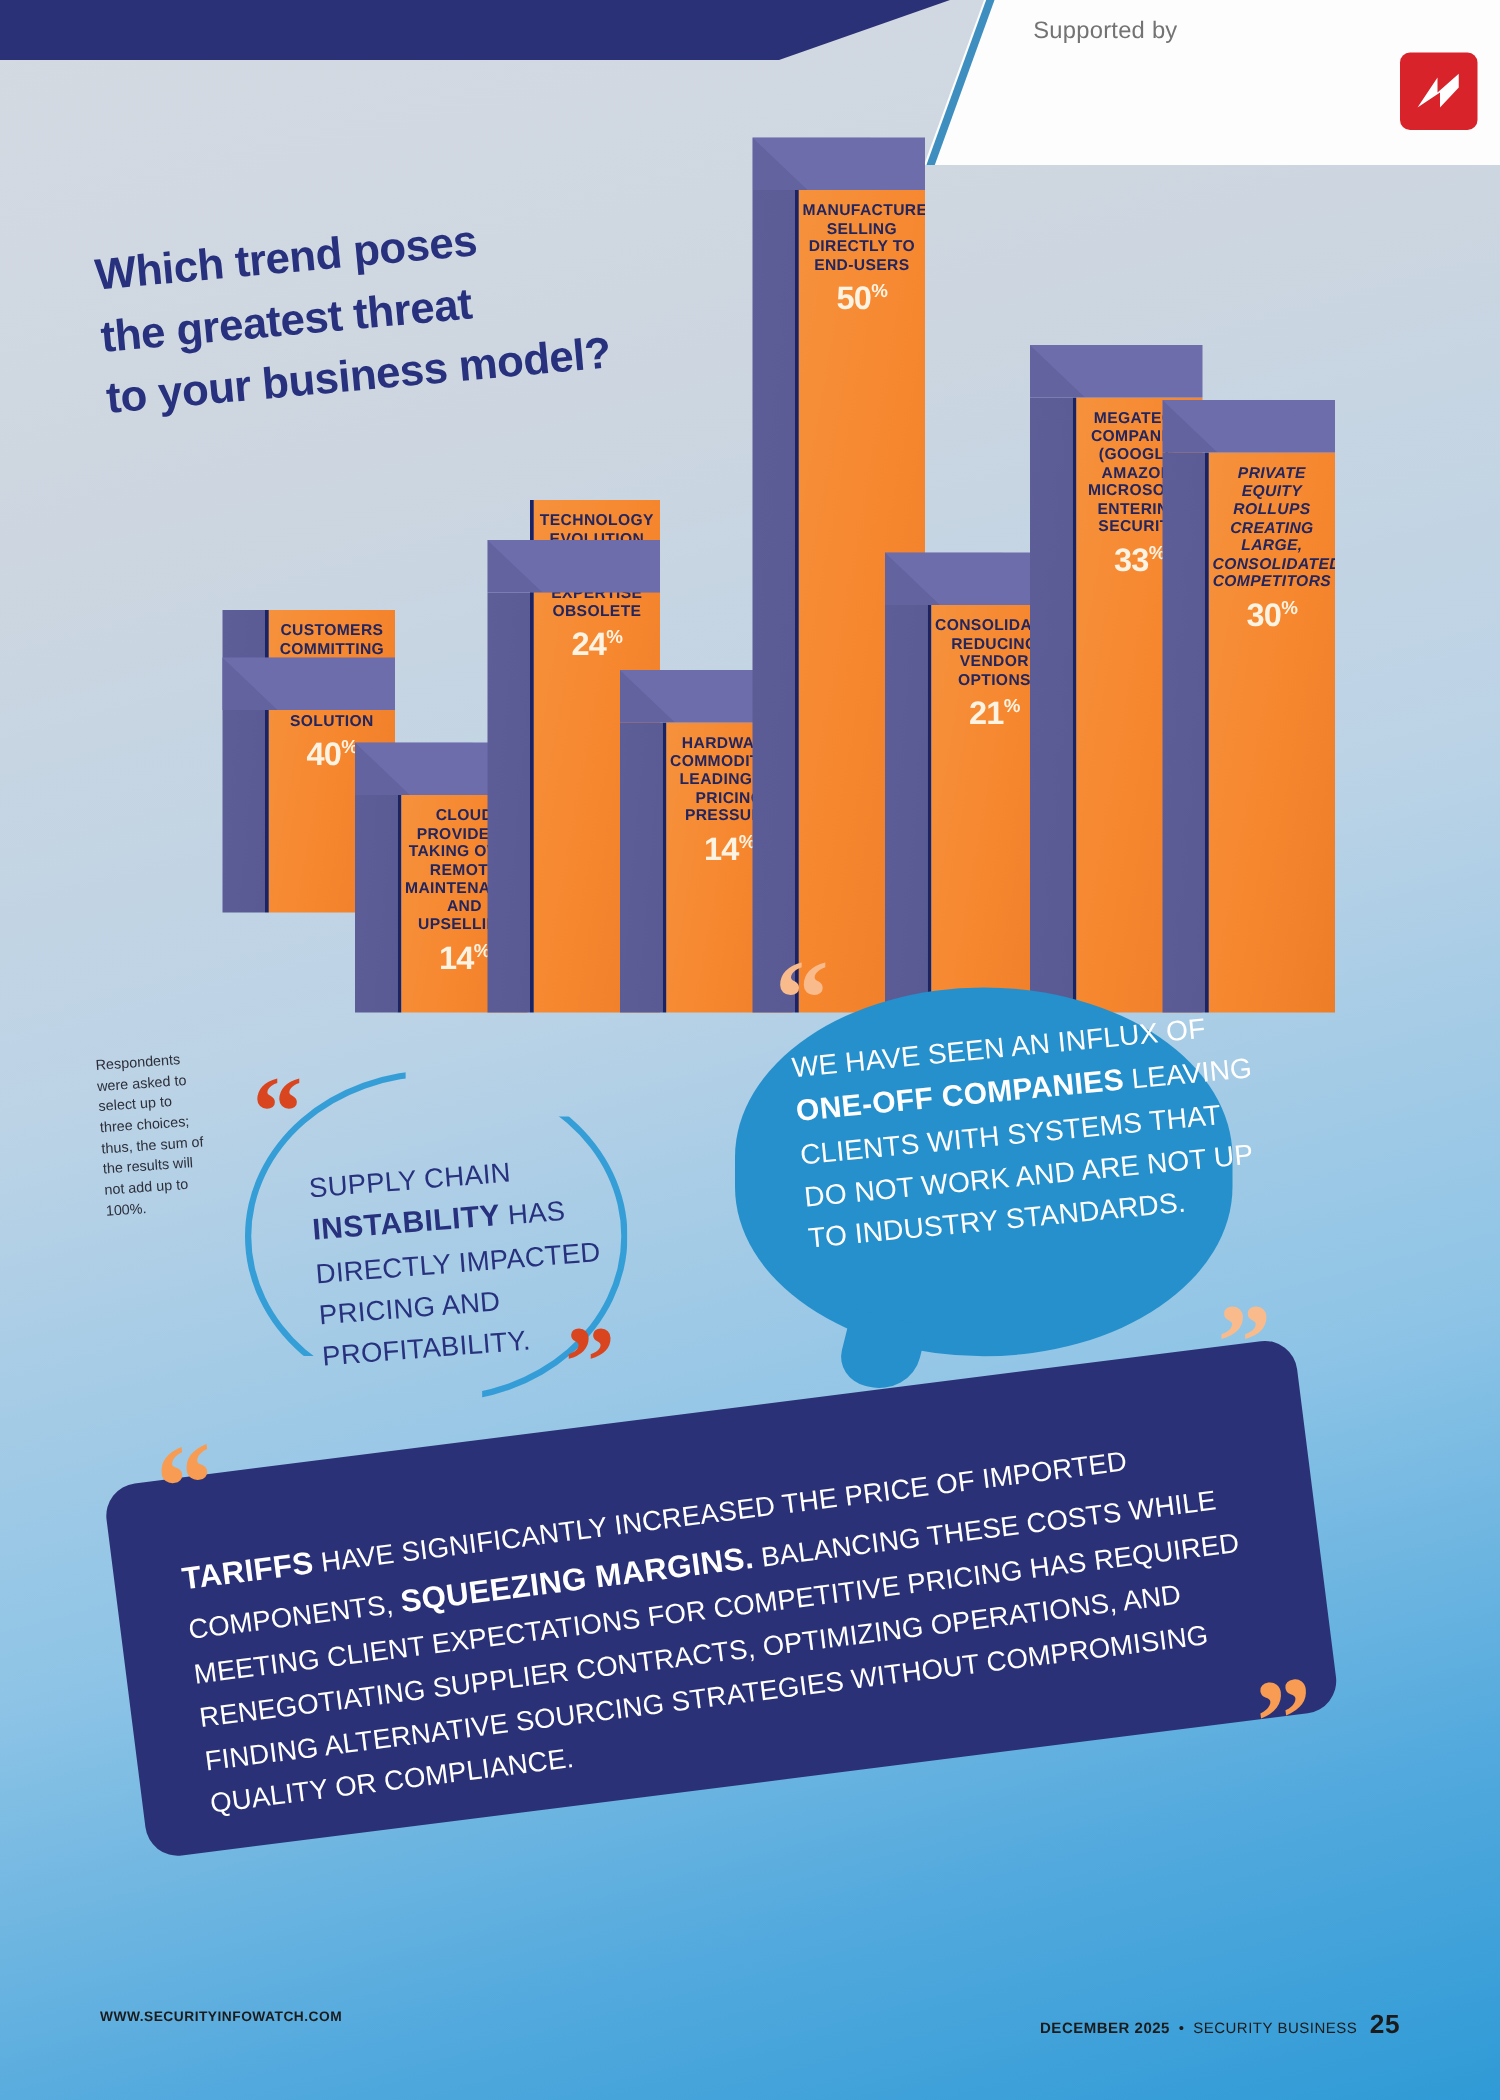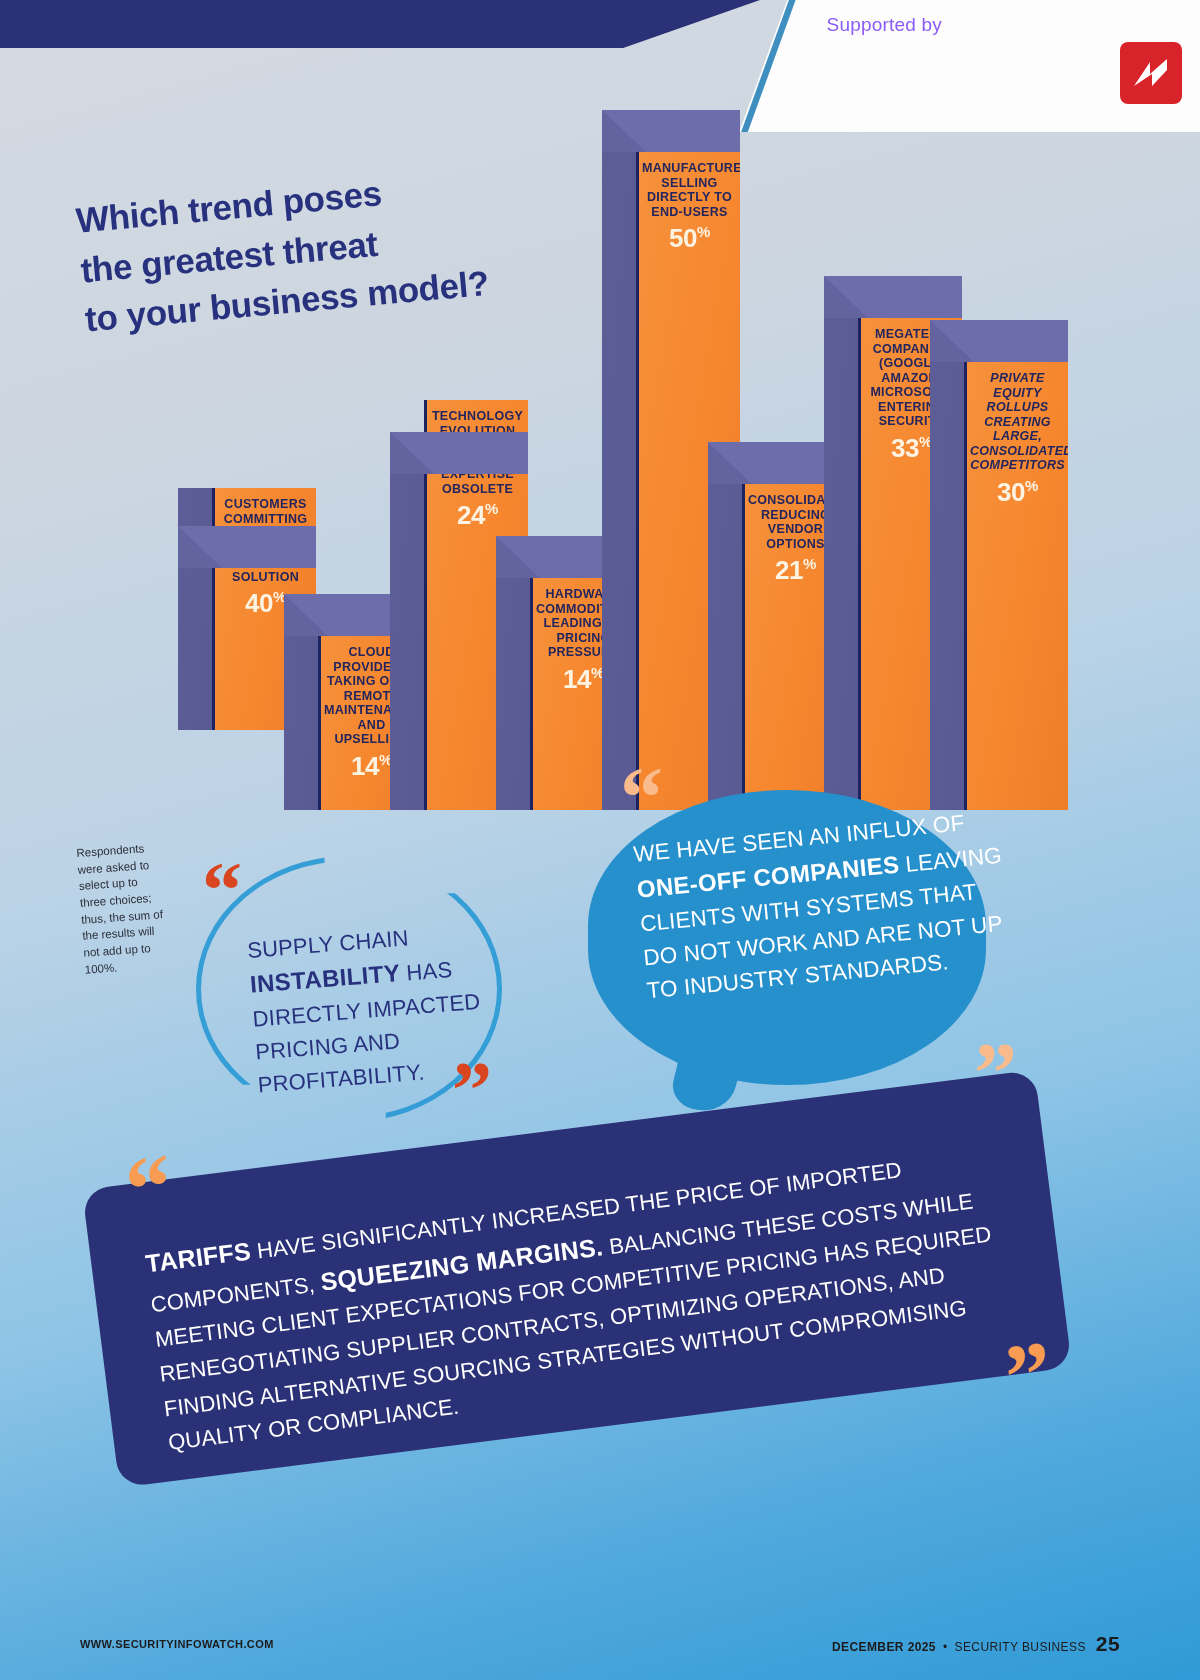--- a/index.html
+++ b/index.html
@@ -11,21 +11,21 @@
   }
 
   
   .hdr-navy{ position:absolute; left:0; top:0; width:760px; height:48px;
     background:#2b3176; clip-path:polygon(0 0,100% 0,82% 100%,0 100%); }
   .hdr-white{ position:absolute; right:0; top:0; width:480px; height:132px;
     background:#fdfdfd; clip-path:polygon(14% 0,100% 0,100% 100%,4% 100%);
     border-left:2px solid #3e8fc0; }
   .hdr-white:after{ content:""; position:absolute; left:0; top:0; width:100%; height:100%;
     clip-path:polygon(14% 0,15.4% 0,5.4% 100%,4% 100%); background:#3e8fc0; }
-  .supported{ position:absolute; right:258px; top:14px; font-size:19px; color:#8b5cf6; letter-spacing:.2px; }
+  .supported{ position:absolute; right:258px; top:14px; font-size:19px; color:#737373; letter-spacing:.2px; }
 
   .napco{ position:absolute; right:18px; top:42px; display:flex; align-items:center; gap:11px; }
   .napco-mark{ width:62px; height:62px; background:#d8232a; border-radius:8px; position:relative; overflow:hidden; }
   .napco-mark svg{ position:absolute; inset:0; }
   .napco-words{ display:flex; flex-direction:column; line-height:1; }
   .napco-name{ font-size:48px; font-weight:bold; letter-spacing:-2px; color:#111; font-family:"Liberation Sans",sans-serif; }
   .napco-sub{ font-size:15.5px; font-weight:bold; letter-spacing:1.0px; color:#111; margin-top:3px; }
 
   
   .title{ position:absolute; left:74px; top:196px; transform:rotate(-5.2deg);
@@ -90,21 +90,21 @@
   .q3 .marks{ position:absolute; left:44px; top:-26px; font-size:92px; color:#f79c52;
     font-weight:bold; font-family:"Liberation Serif",serif; letter-spacing:-3px; line-height:.7; }
   .q3 .marks-end{ position:absolute; right:24px; bottom:-34px; font-size:92px; color:#f79c52;
     font-weight:bold; font-family:"Liberation Serif",serif; letter-spacing:-3px; line-height:.7; }
   .q3 .txt{ position:absolute; left:54px; top:62px; width:880px;
     color:#fff; font-size:22px; line-height:1.58; letter-spacing:.1px; }
   .q3 .txt b{ font-weight:bold; font-size:25px; letter-spacing:.3px; }
 
   
   .foot{ position:absolute; left:0; bottom:0; width:1200px; height:72px;
-    display:flex; align-items:center; justify-content:space-between; padding:0 80px; }
+    display:flex; justify-content:space-between; padding:0 80px; }
   .foot-l{ font-size:11px; font-weight:bold; color:#1b1b1b; letter-spacing:.4px; }
   .foot-r{ font-size:12px; color:#1b1b1b; letter-spacing:.4px; display:flex; align-items:baseline; gap:7px; }
   .foot-r .m{ font-weight:bold; }
   .foot-r .pg{ font-size:21px; font-weight:bold; margin-left:3px; }
 </style>
 </head>
 <body>
 
 <div class="hdr-navy"></div>
 <div class="hdr-white"></div>

